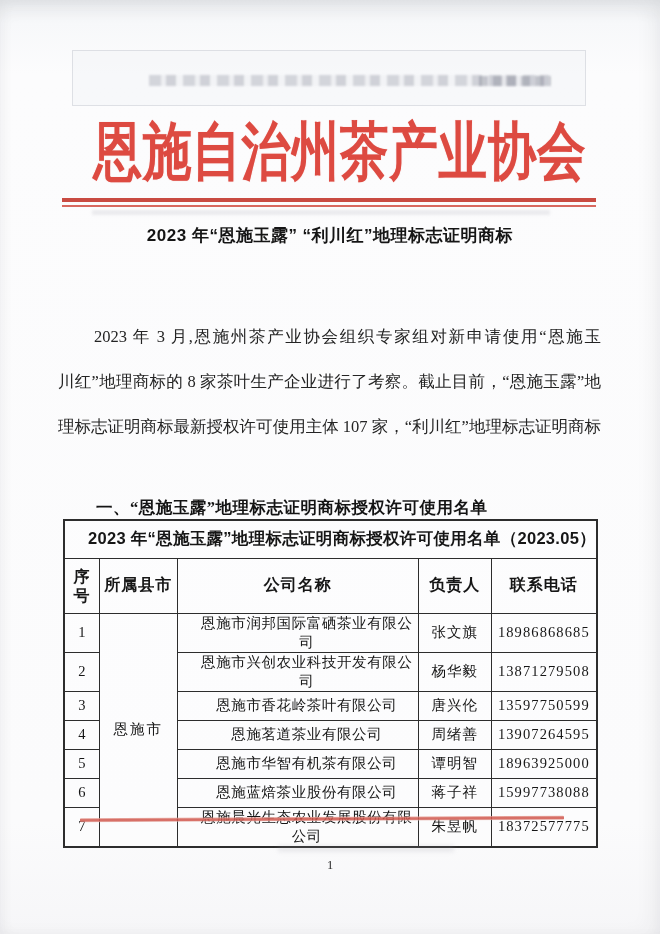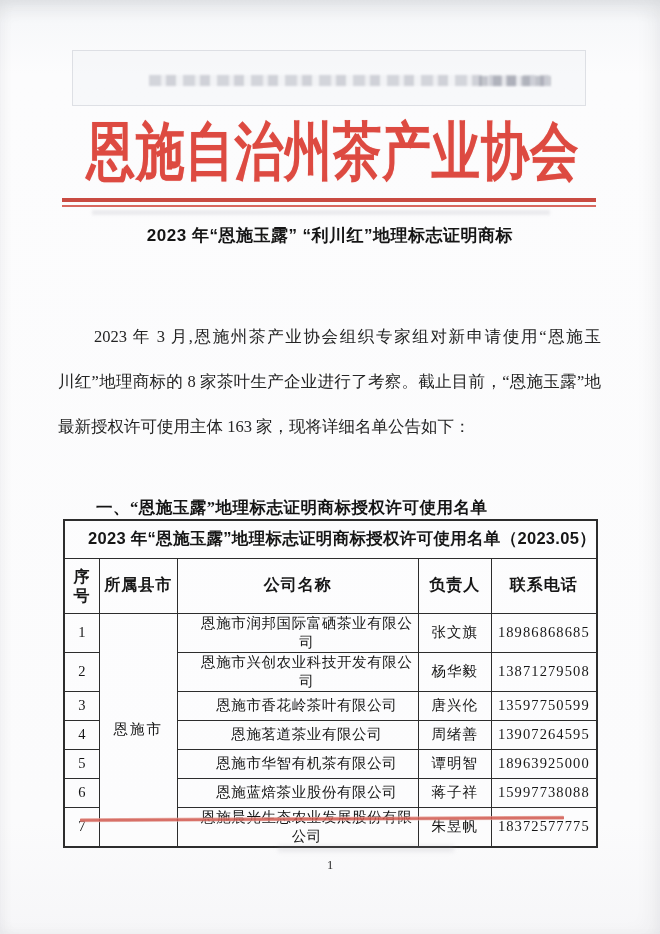--- a/index.html
+++ b/index.html
@@ -35,21 +35,21 @@
     filter:blur(1.3px);
   }
   .ghost-streak-2{
     position:absolute;right:34px;top:25px;width:72px;height:10px;
     background:repeating-linear-gradient(90deg,
       rgba(120,123,138,0.38) 0 9px, rgba(120,123,138,0.06) 9px 14px);
     filter:blur(1.2px);
   }
   .org-title{
     position:absolute;left:0;top:106px;width:660px;height:92px;
-    line-height:92px;text-align:center;white-space:nowrap;
+    line-height:92px;text-align:right;white-space:nowrap;
     font-weight:700;font-size:63px;color:var(--title-red);
     text-shadow:0 0 1px rgba(221,74,65,0.45);
     padding-left:6px;
   }
   .org-title .squeeze{display:inline-block;transform:scaleX(0.77);transform-origin:50% 50%;letter-spacing:1px;}
   .rule{position:absolute;left:62px;width:534px;background:var(--rule-red);}
   .rule-thick{top:198px;height:3.5px;}
   .rule-thin{top:205px;height:1.8px;background:#d8685f;}
   .faint-streak{
     position:absolute;left:92px;top:210px;width:458px;height:5px;
@@ -132,21 +132,21 @@
 
   <div class="rule rule-thick"></div>
   <div class="rule rule-thin"></div>
   <div class="faint-streak"></div>
 
   <div class="doc-title l1">2023 年“恩施玉露” “利川红”地理标志证明商标</div>
 
   <div class="body-text">
     <div class="line justify indent">2023 年 3 月,恩施州茶产业协会组织专家组对新申请使用“恩施玉露”、“利</div>
     <div class="line justify">川红”地理商标的 8 家茶叶生产企业进行了考察。截止目前，“恩施玉露”地</div>
-    <div class="line">最新授权许可使用主体 163 家，现将详细名单公告如下：</div>
+    <div class="line justify">理标志证明商标最新授权许可使用主体 107 家，“利川红”地理标志证明商标</div>
   </div>
 
   <div class="section-heading">一、“恩施玉露”地理标志证明商标授权许可使用名单</div>
 
   <table class="auth-table">
     <colgroup>
       <col class="col-no">
         <col class="col-county">
         <col class="col-company">
         <col class="col-person">

